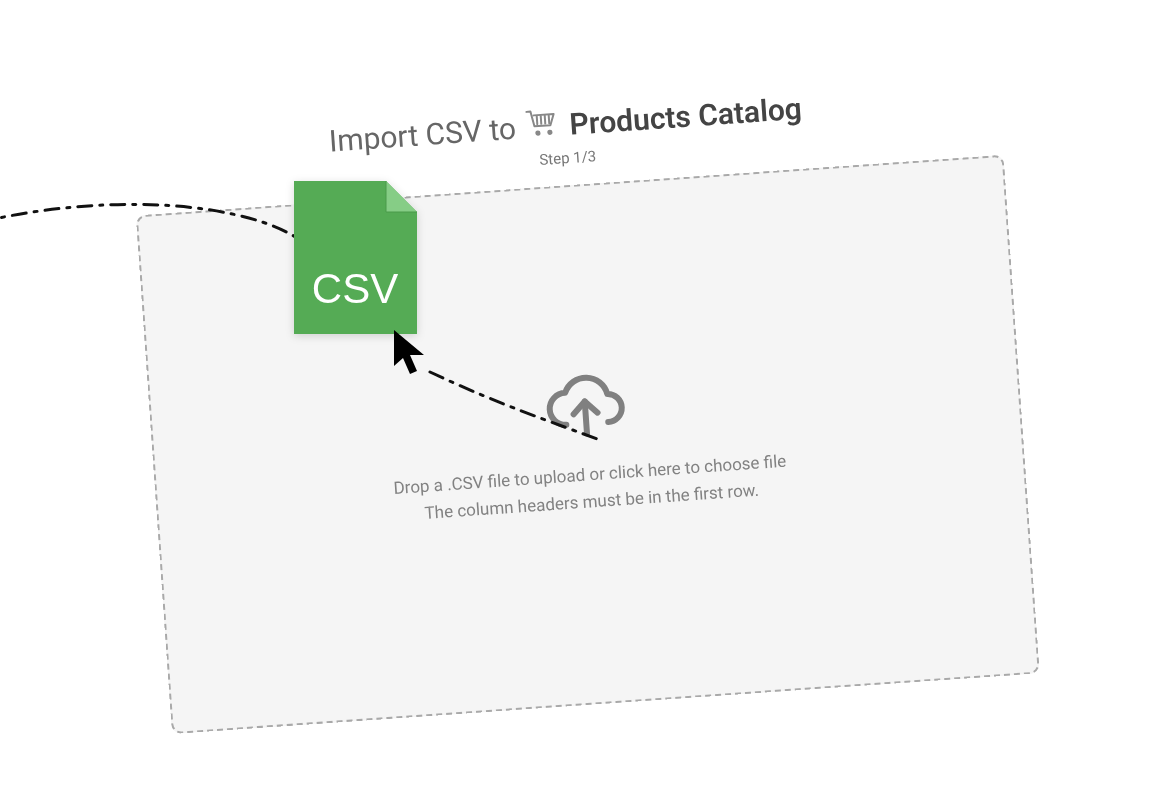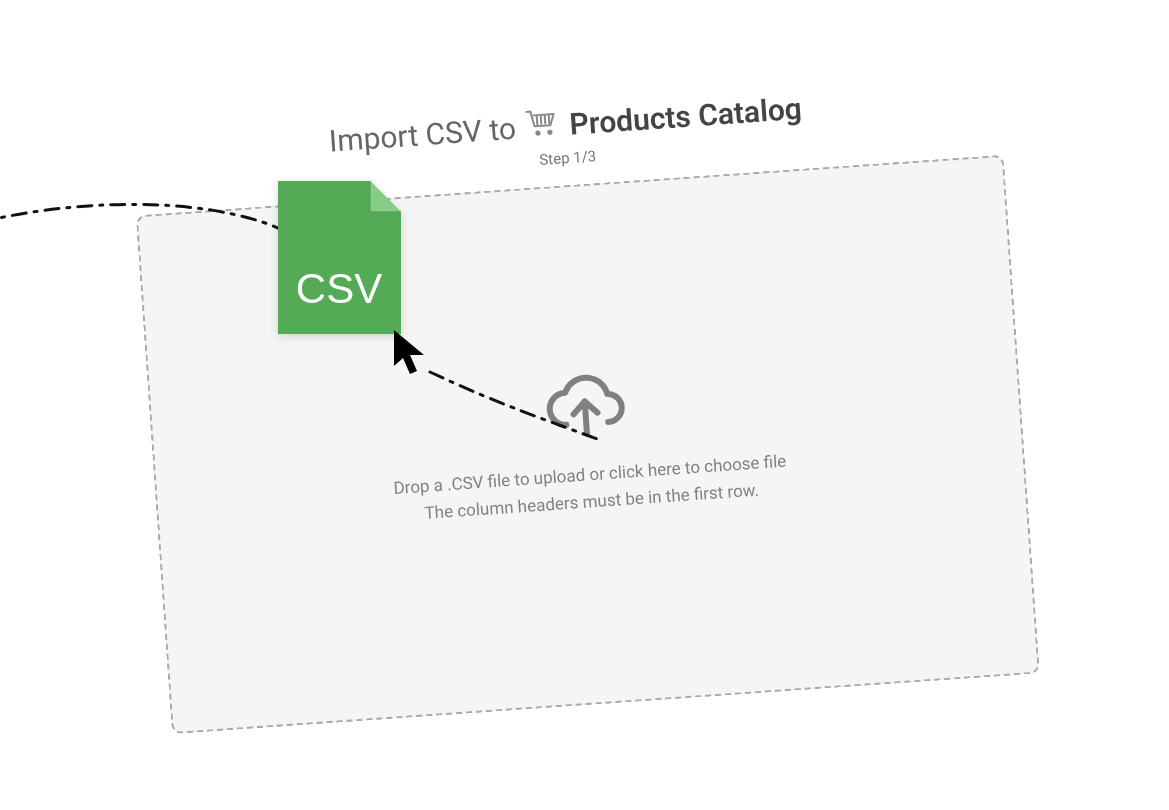--- a/index.html
+++ b/index.html
@@ -71,21 +71,21 @@
       line-height: 1.6;
     }
     .upload-icon svg {
       display: block;
     }
 
     
     .csv-file {
       position: absolute;
       top: 175px;
-      left: 272px;
+      left: 288px;
       width: 135px;
       height: 165px;
       z-index: 5;
       text-decoration: underline;
     }
     .csv-file svg {
       width: 100%;
       height: 100%;
       display: block;
       filter: drop-shadow(0 2px 4px rgba(0,0,0,0.15));

